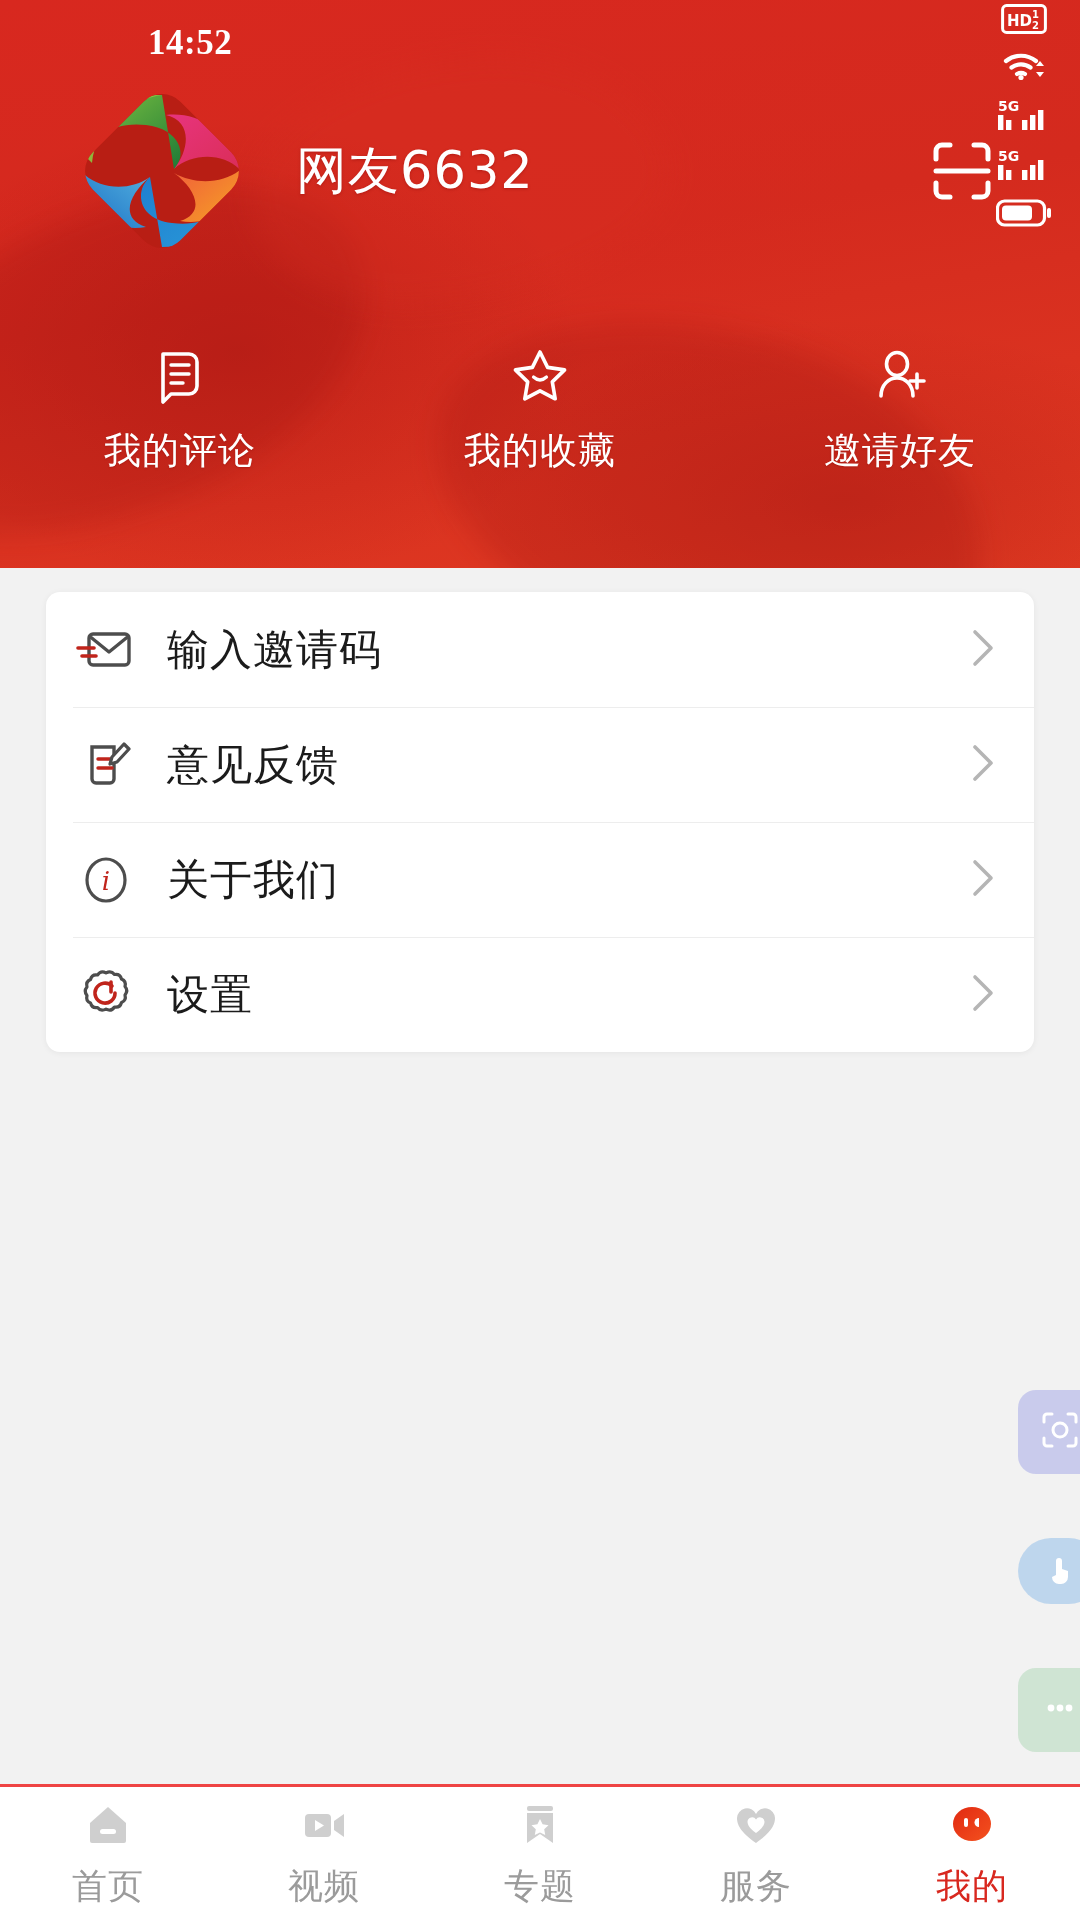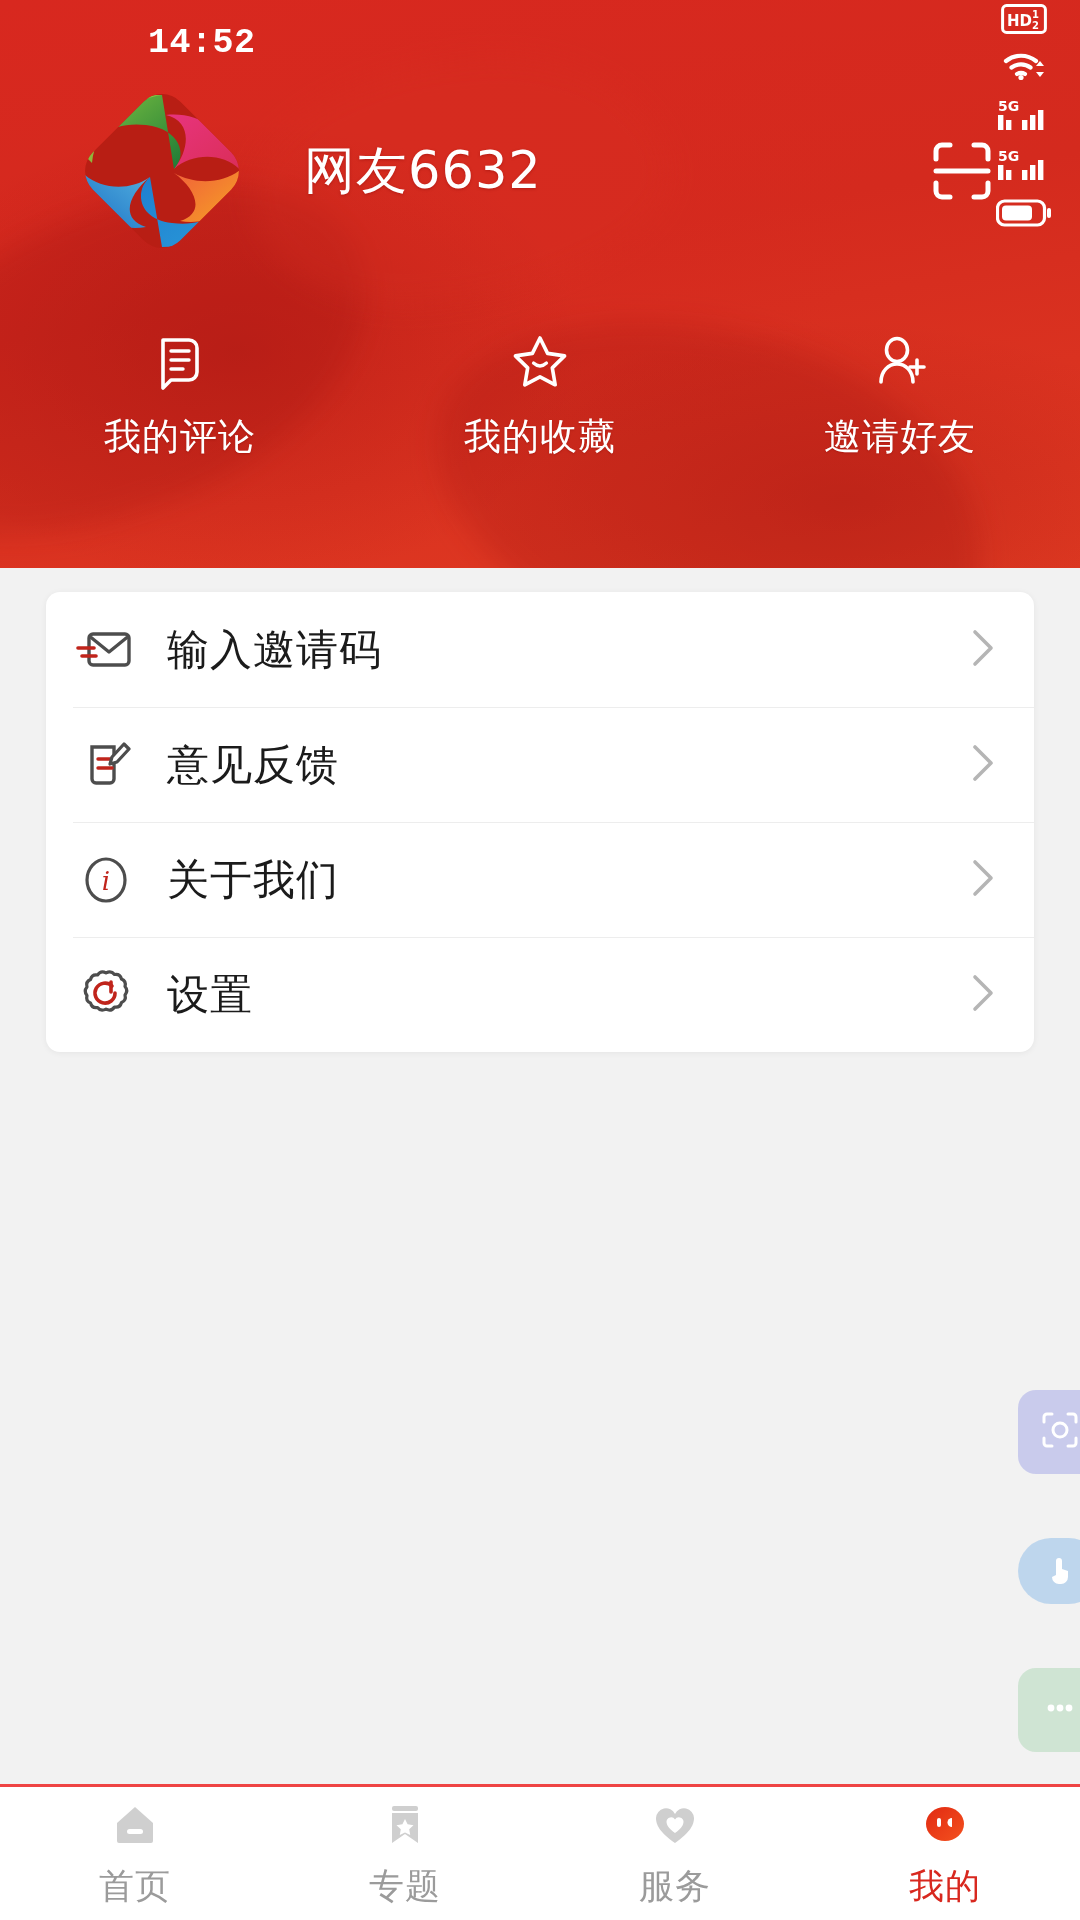--- a/index.html
+++ b/index.html
@@ -31,51 +31,51 @@
             border-radius:55% 45% 60% 40%/50% 55% 45% 50%; transform:rotate(-6deg);
             background:rgba(214,48,34,.28); }
 
   
   .statusbar {
     position:absolute; left:0; top:0; width:1080px; height:86px;
     display:flex; align-items:center; color:#fff; z-index:5;
   }
   .sb-time {
     margin-left:148px; font-size:35px; font-weight:700; letter-spacing:.5px;
-    font-family:Liberation Mono, monospace;
+    font-family:Liberation Serif, serif;
   }
   .sb-icons {
     margin-left:auto; margin-right:28px; display:flex; align-items:center; gap:16px;flex-direction:column;
   }
   .sb-icons svg { display:block; }
 
   
   .idrow {
     position:absolute; left:0; top:96px; width:1080px; height:150px;
-    display:flex; align-items:center; z-index:5;gap:8px;
+    display:flex; align-items:center; z-index:5;
   }
   .logo { margin-left:62px; width:200px; height:160px; position:relative; }
   .username {
     margin-left:34px; color:#fff; font-size:51px; font-weight:500;
     letter-spacing:1px; text-shadow:0 1px 3px rgba(120,0,0,.35);
     font-family:"DejaVu Sans",sans-serif;
   }
   .scan-btn {
     margin-left:auto; margin-right:72px; width:92px; height:92px;
     display:flex; align-items:center; justify-content:center;
   }
 
   
   .quick {
     position:absolute; left:0; top:330px; width:1080px; height:160px;
     display:flex; z-index:5;
   }
   .qitem {
     flex:1; display:flex; flex-direction:column; align-items:center;
-    justify-content:flex-start; gap:20px;
+    justify-content:center; gap:20px;
   }
   .qicon { height:62px; display:flex; align-items:center; justify-content:center; }
   .qlabel {
     color:#fff; font-size:37px; letter-spacing:1px;
     text-shadow:0 1px 2px rgba(120,0,0,.3);
     font-family:"DejaVu Sans",sans-serif;
   }
 
   
   .card {
@@ -422,20 +422,30 @@
   <div class="tab">
     <span class="ticon">
       <svg width="52" height="52" viewBox="0 0 52 52">
         <path d="M26 8 L44 24 v18 a2 2 0 0 1-2 2 H10 a2 2 0 0 1-2-2 V24 Z" fill="#cfcfcf"></path>
         <rect x="18" y="30" width="16" height="5" rx="2.5" fill="#fff"></rect>
       </svg>
     </span>
     <span class="tlabel">首页</span>
   </div>
 
+  <div class="tab">
+    <span class="ticon">
+      <svg width="52" height="52" viewBox="0 0 52 52">
+        <rect x="7" y="15" width="26" height="23" rx="4" fill="#cfcfcf"></rect>
+        <path d="M36 22 L46 15 v23 l-10-7 Z" fill="#cfcfcf"></path>
+        <path d="M17 21 l9 5.5 -9 5.5 Z" fill="#fff"></path>
+      </svg>
+    </span>
+    <span class="tlabel">视频</span>
+  </div>
 
   <div class="tab">
     <span class="ticon">
       <svg width="52" height="52" viewBox="0 0 52 52">
         <rect x="13" y="7" width="26" height="5" rx="2" fill="#cfcfcf"></rect>
         <path d="M13 14 h26 v30 l-13-9 -13 9 Z" fill="#cfcfcf"></path>
         <path d="M26 20 l2.6 5.3 5.9 .9 -4.3 4.1 1 5.8 -5.2-2.7 -5.2 2.7 1-5.8 -4.3-4.1 5.9-.9 Z" fill="#fff"></path>
       </svg>
     </span>
     <span class="tlabel">专题</span>

